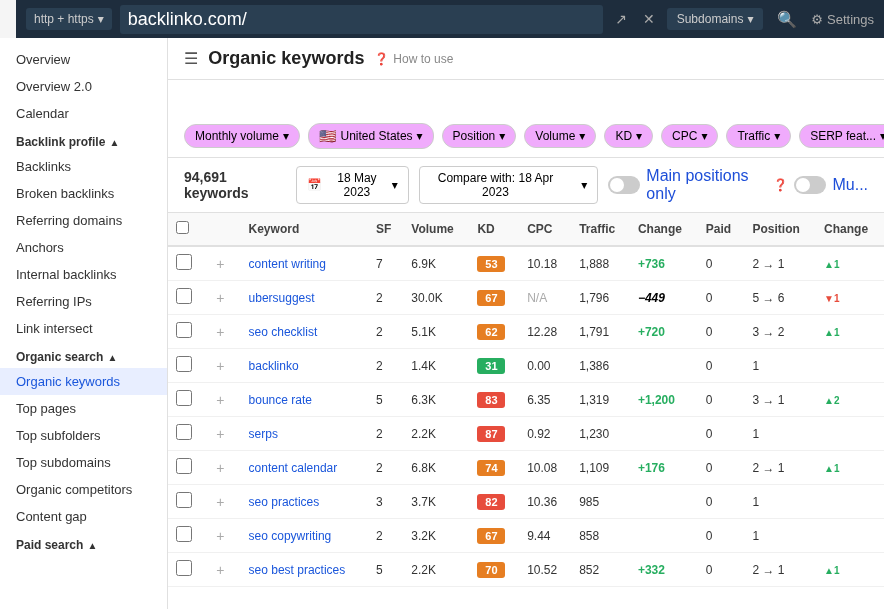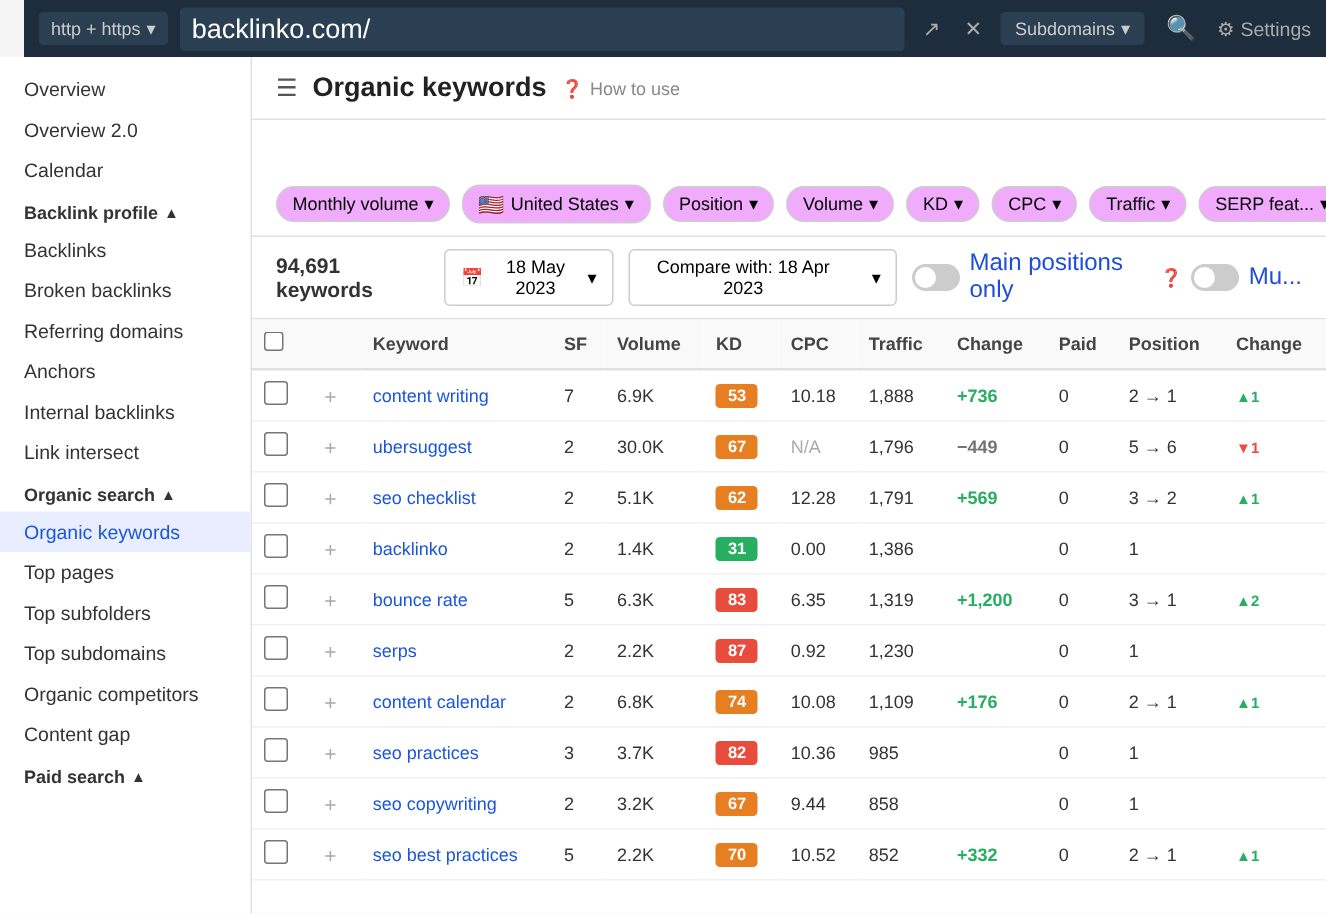--- a/index.html
+++ b/index.html
@@ -259,21 +259,21 @@
       color: #fff;
       font-weight: bold;
       font-size: 11px;
       min-width: 28px;
       text-align: center;
     }
     .kd-green { background: #27ae60; }
     .kd-orange { background: #e67e22; }
     .kd-red { background: #e74c3c; }
     .change-positive { color: #27ae60; font-weight: bold; }
-    .change-negative { color: #737373; font-weight: bold; }
+    .change-negative { color: #000000; font-weight: bold; font-style: italic; }
     .arrow-indicator {
       font-size: 10px;
       font-weight: bold;
     }
     .arrow-up { color: #27ae60; }
     .arrow-down { color: #e74c3c; }
     .row-check { width: 16px; height: 16px; cursor: pointer; }
     .plus-btn {
       color: #aaa;
       cursor: pointer;
@@ -313,20 +313,21 @@
 
     <div class="sidebar-section">
       <span>Backlink profile</span>
       <span class="arrow">▲</span>
     </div>
     <div class="sidebar-item">Backlinks</div>
     <div class="sidebar-item">Broken backlinks</div>
     <div class="sidebar-item">Referring domains</div>
     <div class="sidebar-item">Anchors</div>
     <div class="sidebar-item">Internal backlinks</div>
+    <div class="sidebar-item">Referring IPs</div>
     <div class="sidebar-item">Link intersect</div>
 
     <div class="sidebar-section">
       <span>Organic search</span>
       <span class="arrow">▲</span>
     </div>
     <div class="sidebar-item active">Organic keywords</div>
     <div class="sidebar-item">Top pages</div>
     <div class="sidebar-item">Top subfolders</div>
     <div class="sidebar-item">Top subdomains</div>
@@ -456,21 +457,21 @@
     </tr>
             <tr>
       <td><input type="checkbox" class="row-check" style=""></td>
       <td><span class="plus-btn">+</span></td>
       <td><a class="keyword-link">seo checklist</a></td>
       <td>2</td>
       <td>5.1K</td>
       <td><span class="kd-badge kd-orange">62</span></td>
       <td><span>12.28</span></td>
       <td>1,791</td>
-      <td><span class="change-positive">+569</span></td>
+      <td><span class="change-positive">+720</span></td>
       <td>0</td>
       <td>3 → 2</td>
       <td><span class="arrow-indicator arrow-up">▲1</span></td>
     </tr>
             <tr>
       <td><input type="checkbox" class="row-check" style=""></td>
       <td><span class="plus-btn">+</span></td>
       <td><a class="keyword-link">backlinko</a></td>
       <td>2</td>
       <td>1.4K</td>

